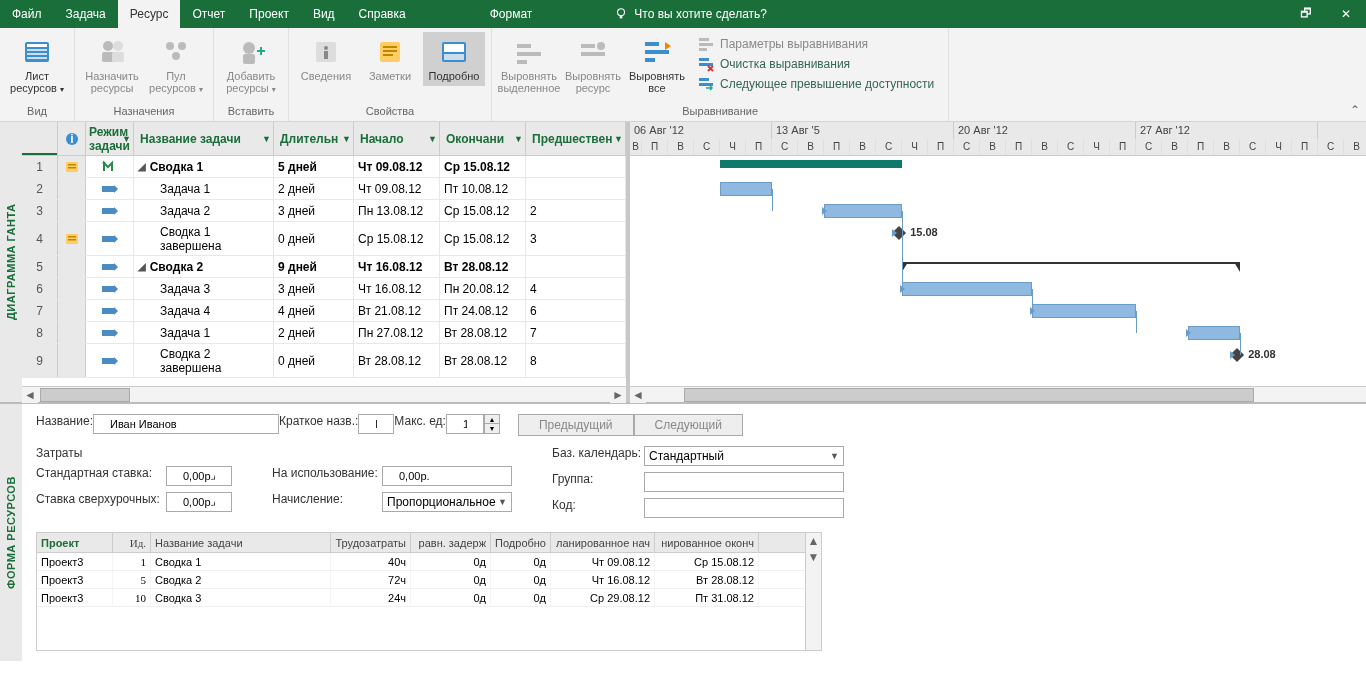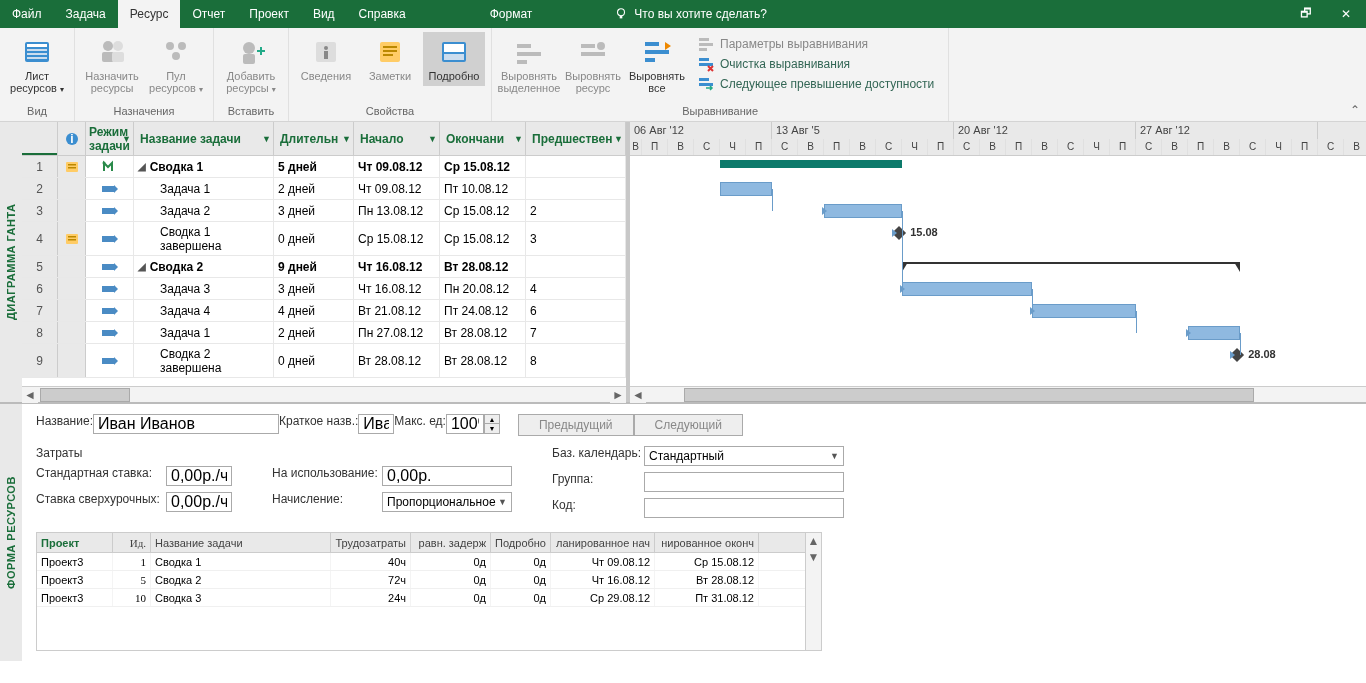--- a/index.html
+++ b/index.html
@@ -91,21 +91,21 @@
 .milestone{position:absolute;width:10px;height:10px;background:#444;transform:rotate(45deg);}
 .ms-label{position:absolute;font-size:11px;font-weight:700;color:#333;}
 .link-arrow{position:absolute;width:0;height:0;border-left:5px solid #6a9cc9;border-top:4px solid transparent;border-bottom:4px solid transparent;}
 .gantt-scroll{height:16px;background:#f3f3f3;border-top:1px solid #ccc;position:relative;}
 
 
 .form-pane{display:flex;height:257px;}
 .form-body{flex:1;padding:10px 14px;display:flex;flex-direction:column;gap:6px;}
 .form-row{display:flex;align-items:flex-start;}
 .fl{font-size:12px;color:#333;}
-.tinput{border:1px solid #aaa;height:20px;padding:0 4px;font-size:16px;background:#fff;}
+.tinput{border:1px solid #aaa;height:20px;padding:0 16px;font-size:11px;background:#fff;}
 .btn{border:1px solid #aaa;background:#eee;height:22px;padding:0 20px;font-size:12px;color:#888;}
 .spin-btns{display:flex;flex-direction:column;border:1px solid #aaa;}
 .spin-btns div{width:14px;height:9px;background:#eee;font-size:7px;display:flex;align-items:center;justify-content:center;border-bottom:1px solid #aaa;}
 .form-cols{display:flex;gap:40px;margin-top:4px;}
 .form-col{display:flex;flex-direction:column;gap:6px;}
 .form-col .form-row .fl{width:130px;}
 .select{border:1px solid #aaa;height:20px;padding:0 4px;font-size:12px;background:#fff;display:flex;align-items:center;justify-content:space-between;width:200px;}
 .select .sarrow{font-size:9px;color:#555;}
 
 

